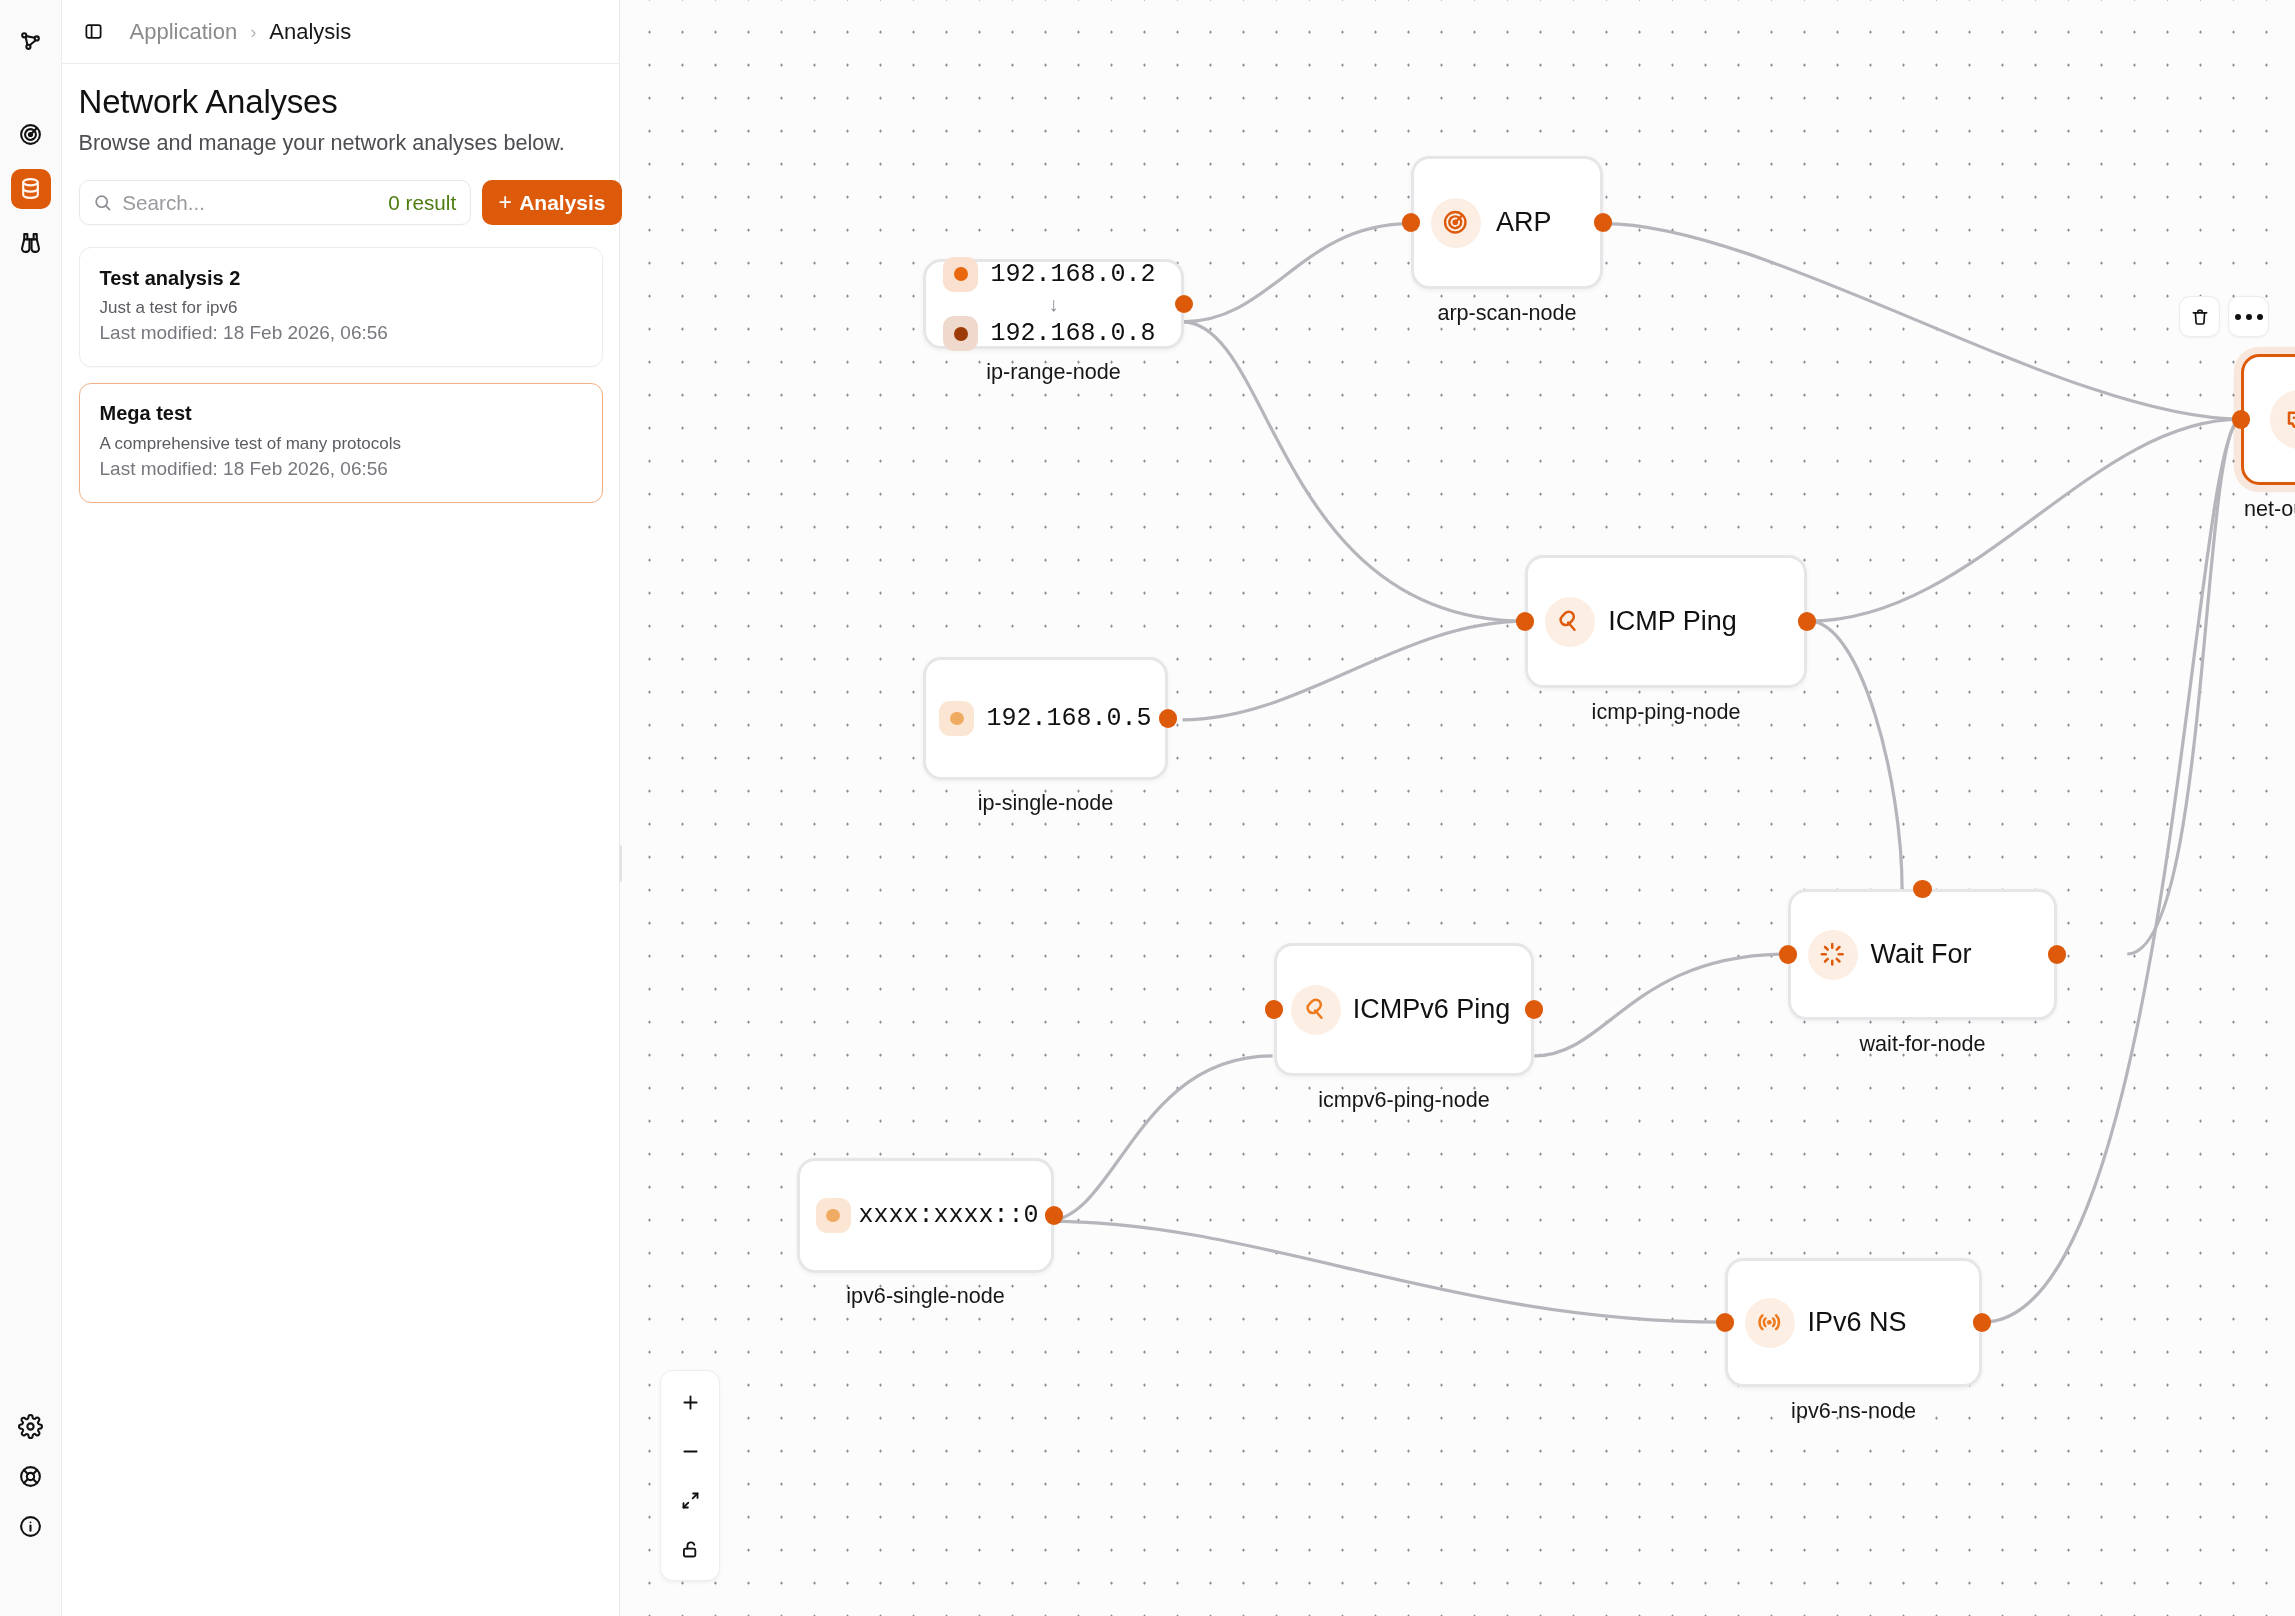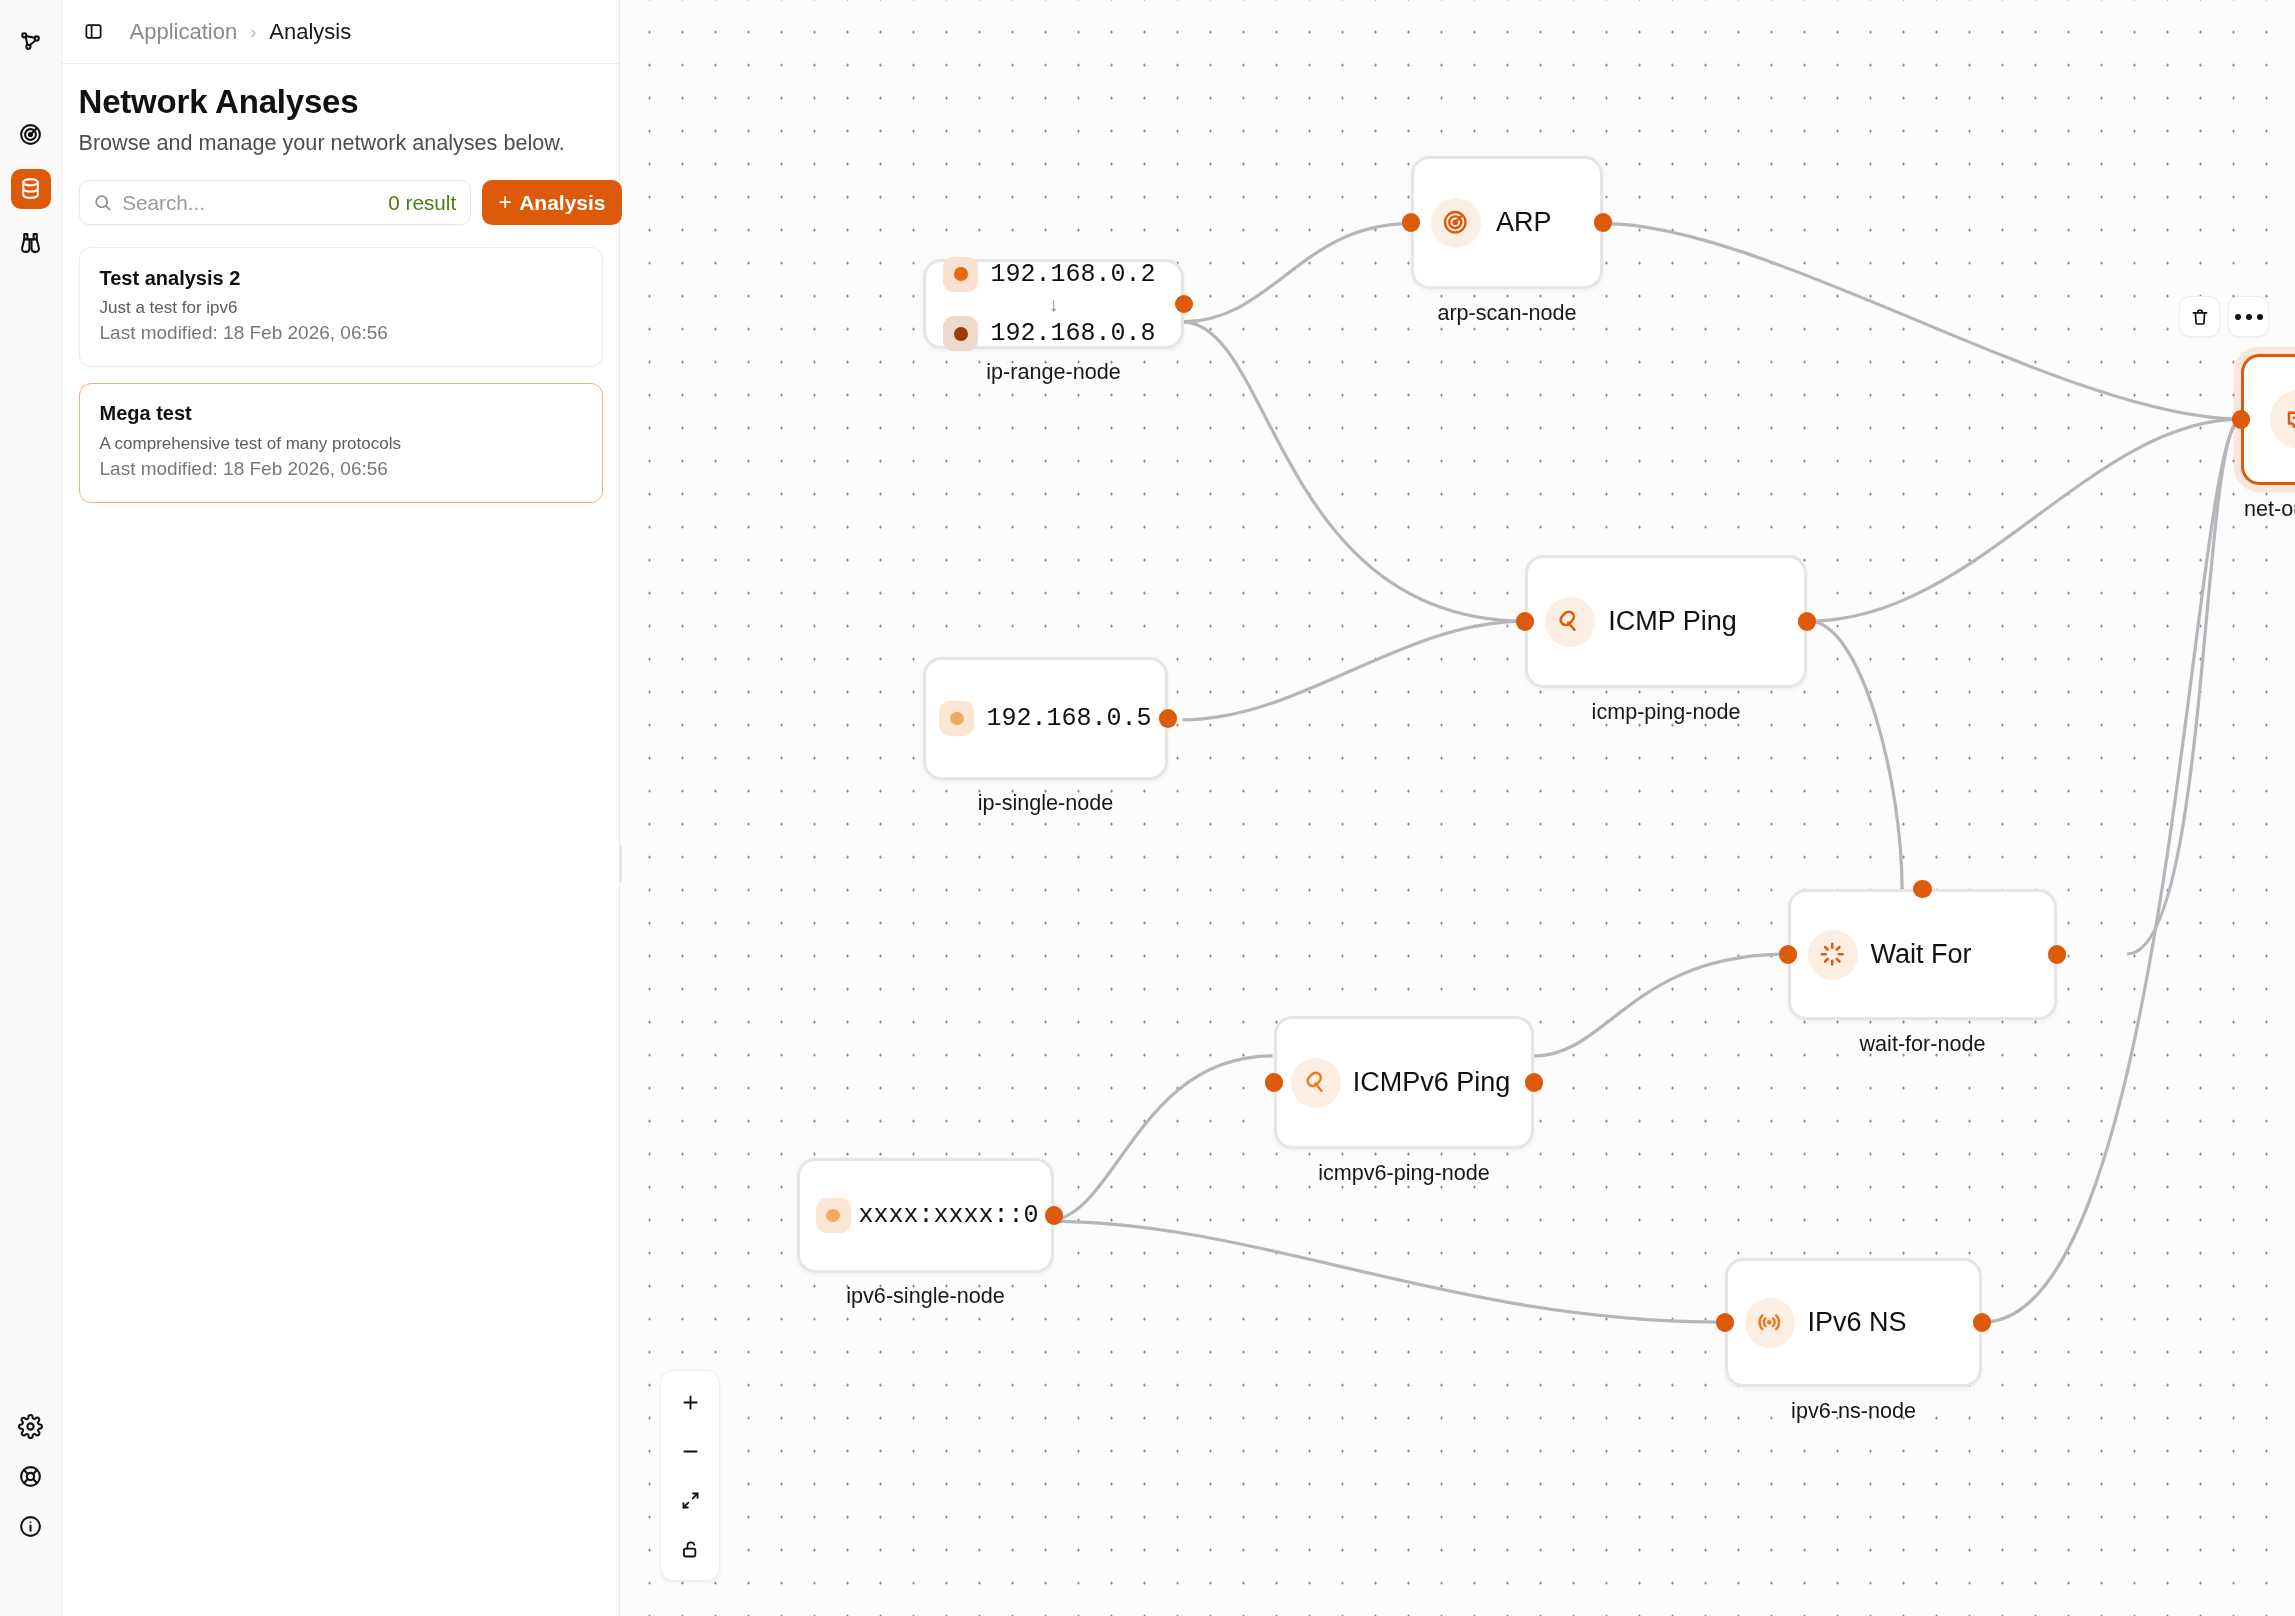--- a/index.html
+++ b/index.html
@@ -58,21 +58,21 @@
     display: flex; align-items: center; justify-content: center;
     border-radius: 6.4px; cursor: pointer;
   }
   .panel-toggle svg { width: 19px; height: 19px; }
   .crumbs { display: flex; align-items: center; margin-left: 21px; font-size: 22px; }
   .crumb-muted { color: #8b8b8b; }
   .crumb-sep { margin: 0 13px; color: #b5b5b5; font-size: 18.4px; }
   .crumb-cur { color: #18181b; }
 
   .panel-body { padding: 19px 16.5px 0 16.5px; }
-  .page-title { font-size: 33px; font-weight: 700; color: #111113; letter-spacing: -0.2px; }
+  .page-title { font-size: 33px; font-weight: 400; color: #111113; letter-spacing: -0.2px; }
   .page-sub { font-size: 21.6px; color: #4d4d52; margin-top: 9.2px; }
 
   .searchrow { display: flex; align-items: center; gap: 11px; margin-top: 24px; }
   .searchbox {
     flex: 1; height: 45px;
     border: 1.8px solid #e9e9e9; border-radius: 10px;
     display: flex; align-items: center; padding: 0 13.8px;
     background: #fff;
     box-shadow: 0 0.9px 1.4px rgba(0,0,0,.03);
   }
@@ -408,21 +408,21 @@
           <path d="M14.6 5.2a4.2 4.2 0 0 0-6 0L6 7.9a4.2 4.2 0 0 0 0 6 4.2 4.2 0 0 0 6 0l2.6-2.7a4.2 4.2 0 0 0 0-6z"></path>
           <path d="M11.1 13.1 L16.4 19.2"></path>
         </svg>
       </span>
       <span class="node-title">ICMP Ping</span>
       <div class="handle" style="left:-12px; top:50%; margin-top:-9.2px;"></div>
       <div class="handle" style="right:-12px; top:50%; margin-top:-9.2px;"></div>
       <div class="node-label" style="bottom:-40px;">icmp-ping-node</div>
     </div>
 
-    <div class="node" style="left:654px; top:1016px; width:260px; height:133px; padding:0 13.8px; gap:12px;">
+    <div class="node" style="left:654px; top:943px; width:260px; height:133px; padding:0 13.8px; gap:12px;">
       <span class="badge" style="border-radius:50%;">
         <svg viewBox="0 0 24 24" fill="none" stroke="#ee7a1e" stroke-width="2.1" stroke-linecap="round" stroke-linejoin="round">
           <path d="M14.6 5.2a4.2 4.2 0 0 0-6 0L6 7.9a4.2 4.2 0 0 0 0 6 4.2 4.2 0 0 0 6 0l2.6-2.7a4.2 4.2 0 0 0 0-6z"></path>
           <path d="M11.1 13.1 L16.4 19.2"></path>
         </svg>
       </span>
       <span class="node-title">ICMPv6 Ping</span>
       <div class="handle" style="left:-12px; top:50%; margin-top:-9.2px;"></div>
       <div class="handle" style="right:-12px; top:50%; margin-top:-9.2px;"></div>
       <div class="node-label" style="bottom:-40px;">icmpv6-ping-node</div>

